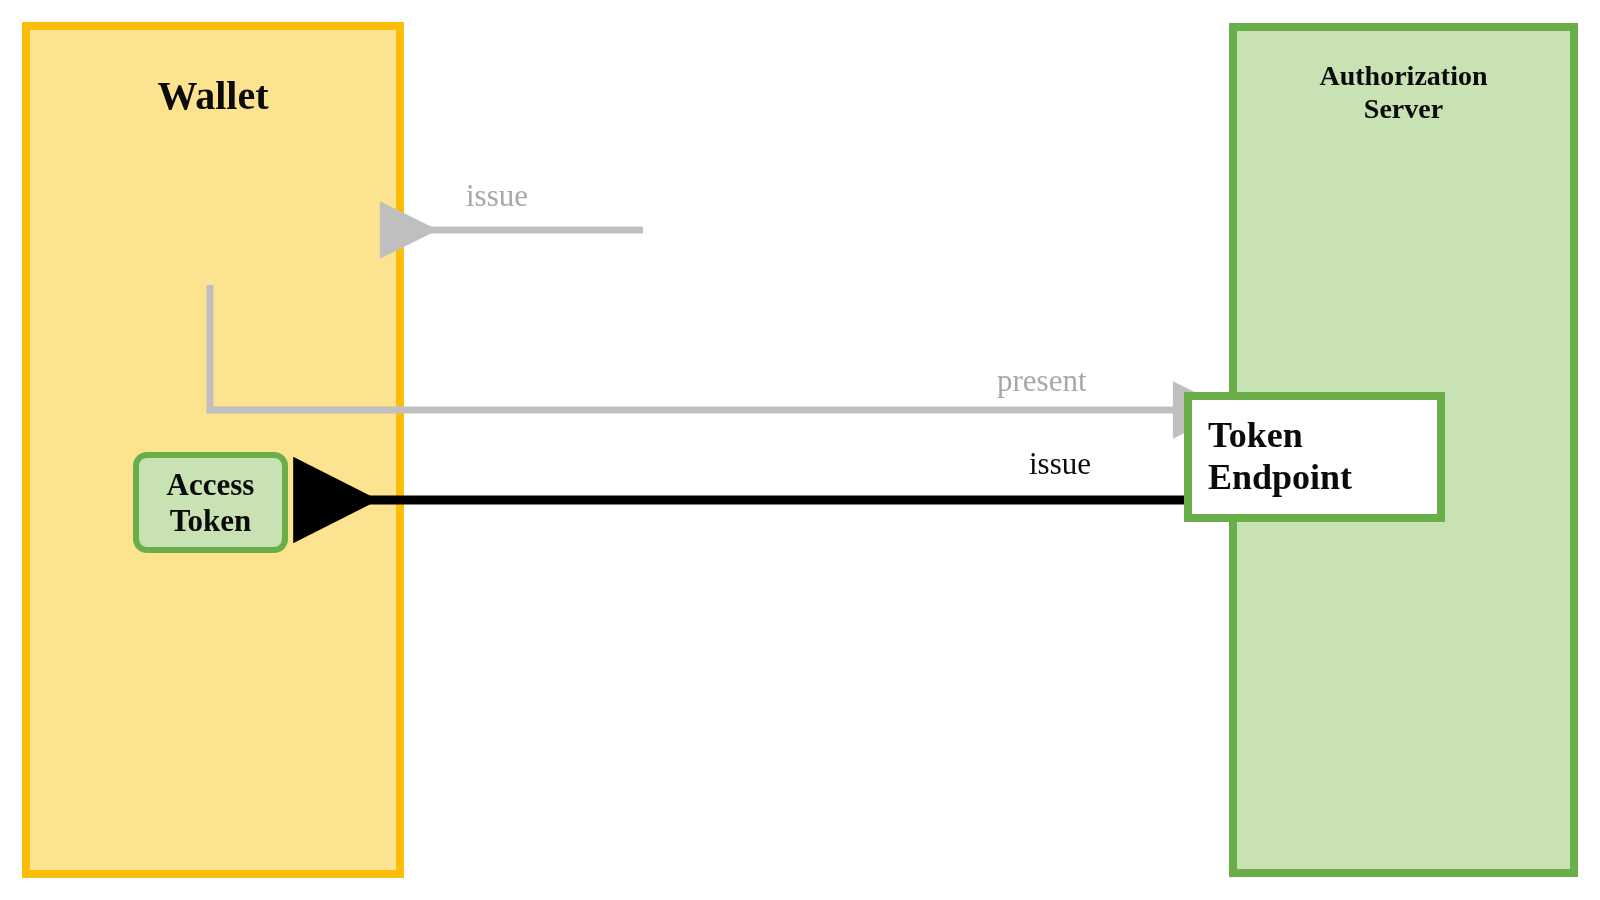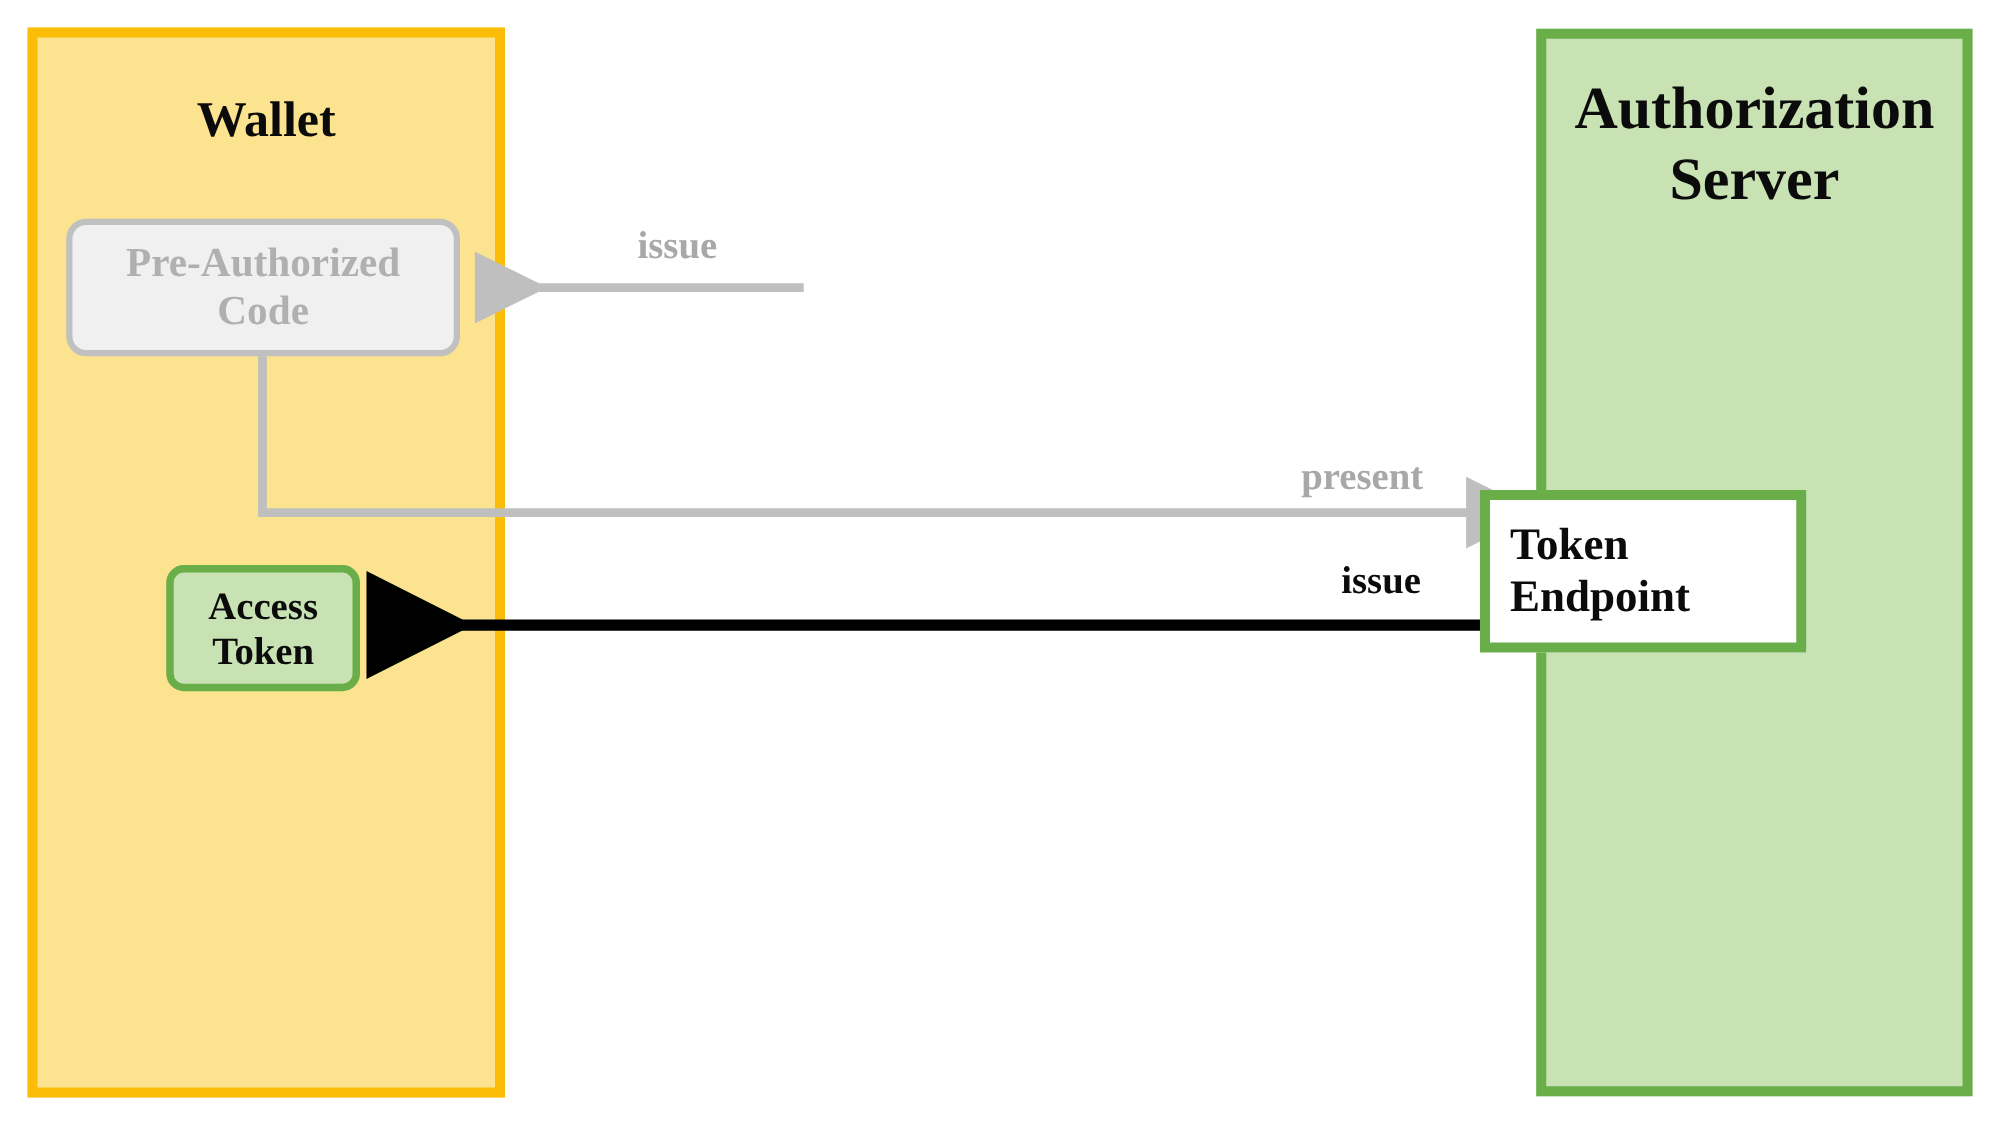--- a/index.html
+++ b/index.html
@@ -74,21 +74,21 @@
   #lane-as {
     left: 1229px;
     top: 23px;
     width: 349px;
     height: 854px;
     background: #c8e2b4;
     border: 8px solid #6aae4a;
   }
   #lane-as .lane-title {
     top: 28px;
-    font-size: 48px;
+    font-size: 28px;
     color: #0b0b0b;
   }
 
   
   .node {
     position: absolute;
     box-sizing: border-box;
     display: flex;
     align-items: center;
     justify-content: center;
@@ -132,23 +132,22 @@
     color: #0b0b0b;
     font-size: 36px;
     justify-content: flex-start;
     text-align: left;
     padding-left: 16px;
   }
 
   
   .edge-label {
     position: absolute;
-    font-weight: bold;
+    font-weight: normal;
     white-space: nowrap;
-    margin-left: 44px;
   }
   #label-issue-top {
     left: 466px;
     top: 178px;
     font-size: 31px;
     color: #a8a8a8;
   }
   #label-present {
     left: 997px;
     top: 363px;
@@ -193,24 +192,20 @@
 
     <g>
       <path d="M 643,230 L 382,230" stroke="#bfbfbf" stroke-width="7" fill="none" marker-end="url(#arrow-grey-left)"></path>
     </g>
 
     <g>
       <path d="M 210,285 L 210,410 L 1175,410" stroke="#bfbfbf" stroke-width="7" fill="none" stroke-linejoin="miter" marker-end="url(#arrow-grey-right)"></path>
     </g>
   </svg>
 
-  <div class="node" id="node-preauth" style="z-index:4">
-    <span>Pre-Authorized
-Code</span>
-  </div>
 
   <div class="node" id="node-access-token" style="z-index:6">
     <span>Access
 Token</span>
   </div>
 
   <div class="node" id="node-token-endpoint" style="z-index:6">
     <span>Token
 Endpoint</span>
   </div>

